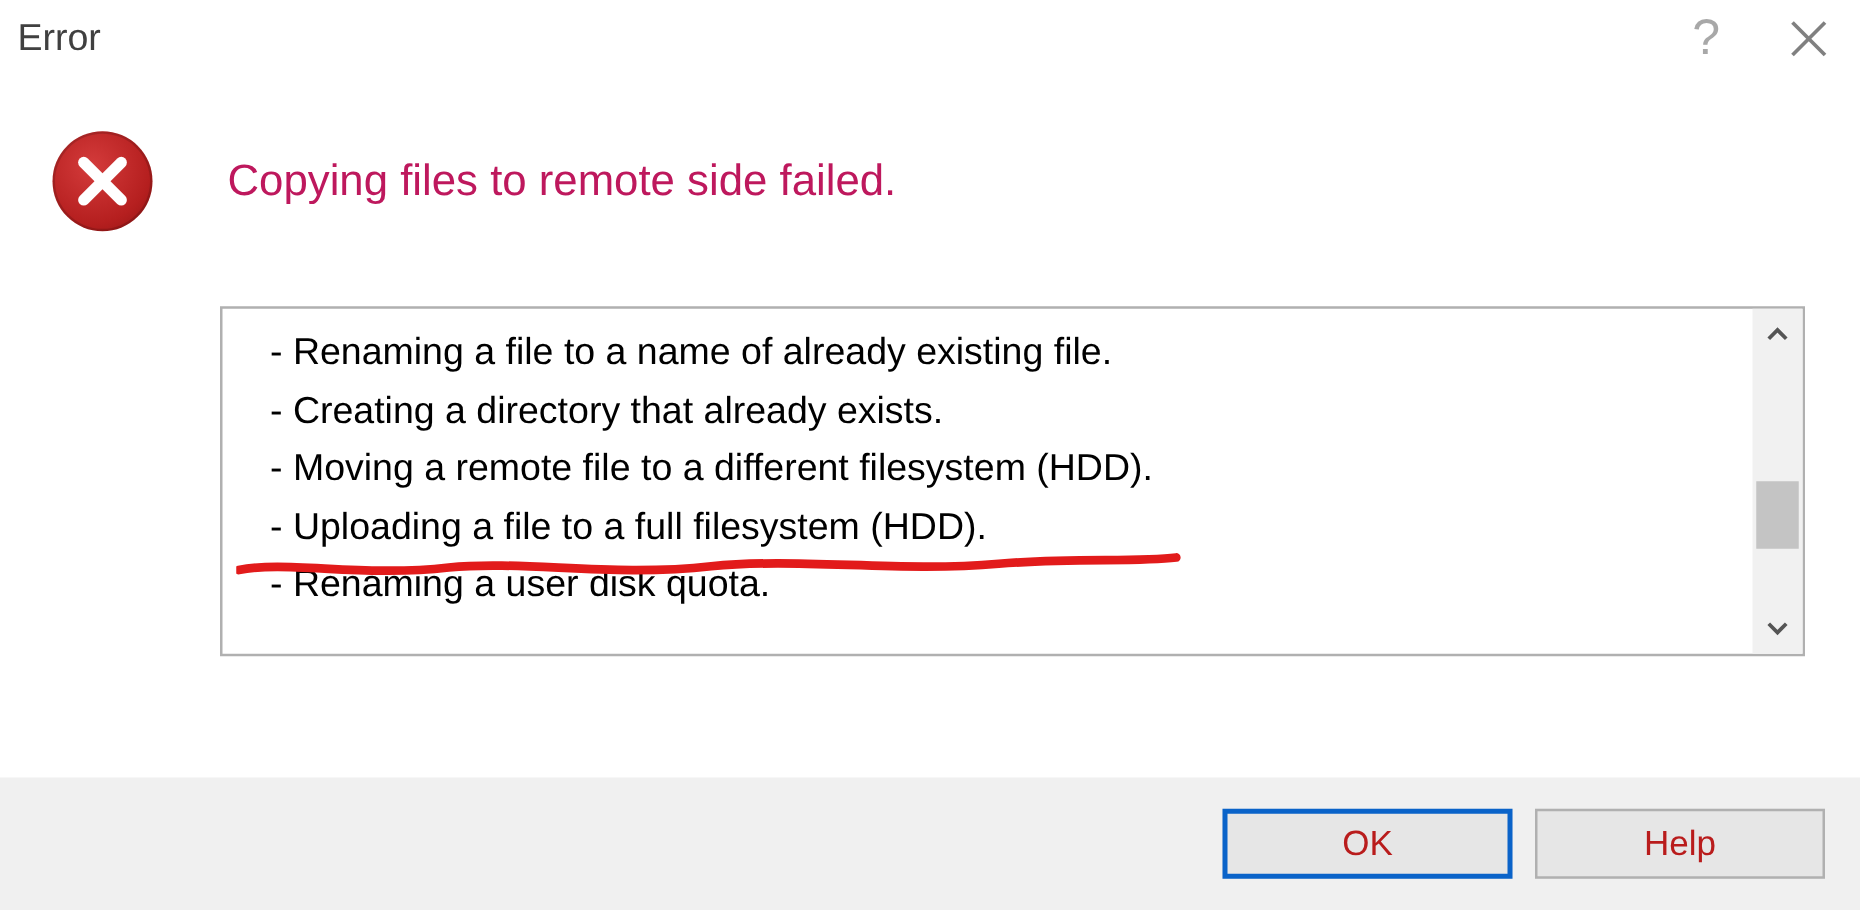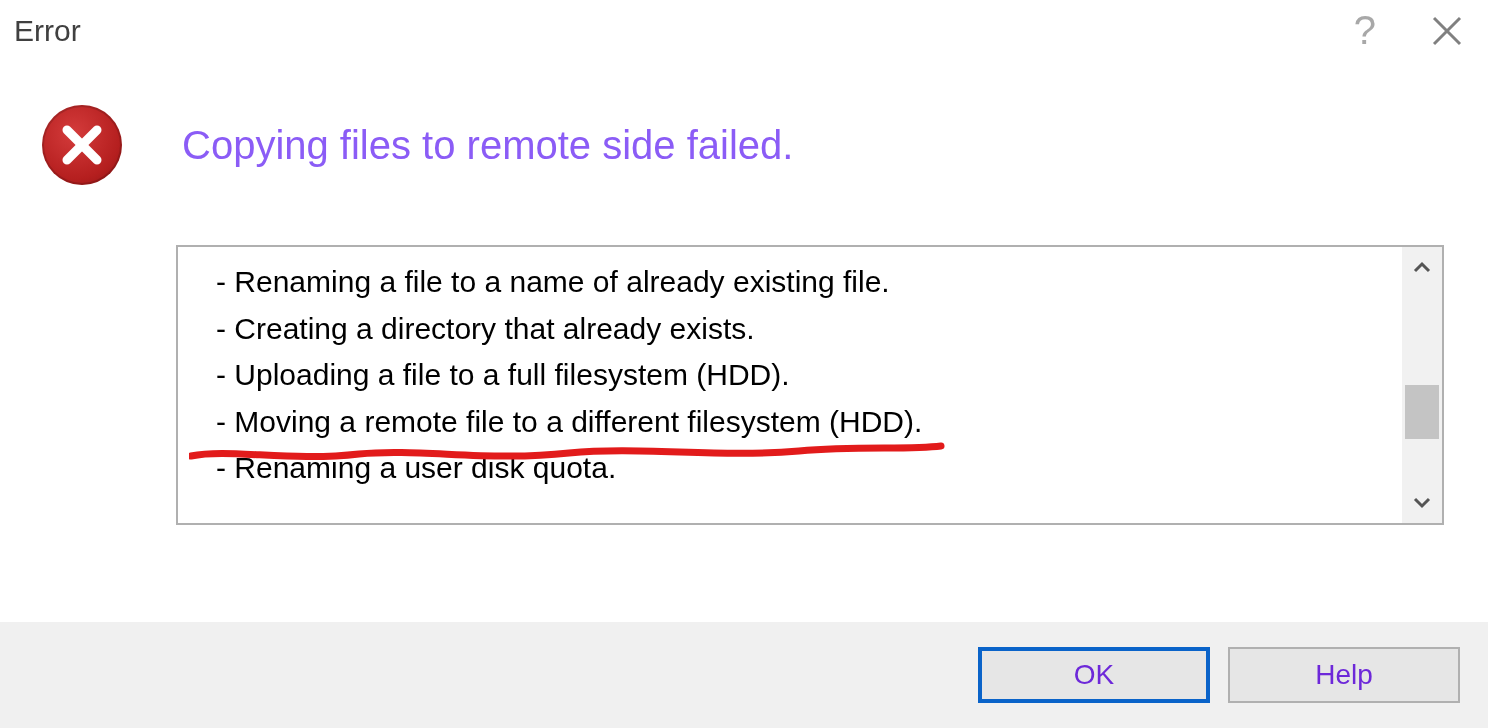--- a/index.html
+++ b/index.html
@@ -67,22 +67,22 @@
       display: flex;
       align-items: center;
       justify-content: center;
       box-shadow: inset 0 0 0 2px rgba(0,0,0,0.15);
       flex: 0 0 auto;
     }
     .error-x-svg {
       display: block;
     }
     .headline {
-      font-size: 40px;
-      color: #8b5cf6;
+      font-size: 35px;
+      color: #be185d;
       font-weight: 400;
     }
     .detail-wrap {
       position: relative;
       margin: 60px 0 0 148px;
       width: 1268px;
     }
     .detail-box {
       border: 2px solid #b0b0b0;
       width: 100%;
@@ -149,21 +149,21 @@
       height: 106px;
       background: #f0f0f0;
       border-top: 0;
     }
     .btn {
       min-width: 232px;
       height: 56px;
       background: #e6e6e6;
       border: 2px solid #b0b0b0;
       font-size: 28px;
-      color: #6d28d9;
+      color: #b91c1c;
       display: flex;
       align-items: center;
       justify-content: center;
       cursor: pointer;
     }
     .btn-primary {
       border: 4px solid #0a63c9;
     }
   </style>
 </head>
@@ -194,22 +194,22 @@
         </svg>
       </div>
       <div class="headline">Copying files to remote side failed.</div>
     </div>
 
     <div class="detail-wrap">
       <div class="detail-box">
         <div class="detail-text">
           <span class="detail-line">- Renaming a file to a name of already existing file.</span>
           <span class="detail-line">- Creating a directory that already exists.</span>
+          <span class="detail-line">- Moving a remote file to a different filesystem (HDD).</span>
           <span class="detail-line">- Uploading a file to a full filesystem (HDD).</span>
-          <span class="detail-line">- Moving a remote file to a different filesystem (HDD).</span>
           <span class="detail-line">- Renaming a user disk quota.</span>
         </div>
         <div class="scrollbar">
           <div class="scroll-btn">
             <svg width="18" height="12" viewBox="0 0 18 12">
               <polyline points="2,10 9,3 16,10" fill="none" stroke="#555" stroke-width="3"></polyline>
             </svg>
           </div>
           <div class="scroll-track">
             <div class="scroll-thumb"></div>

